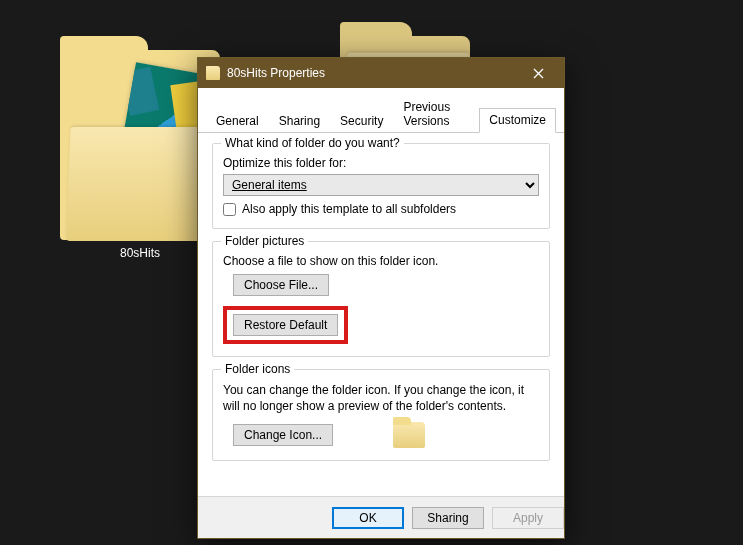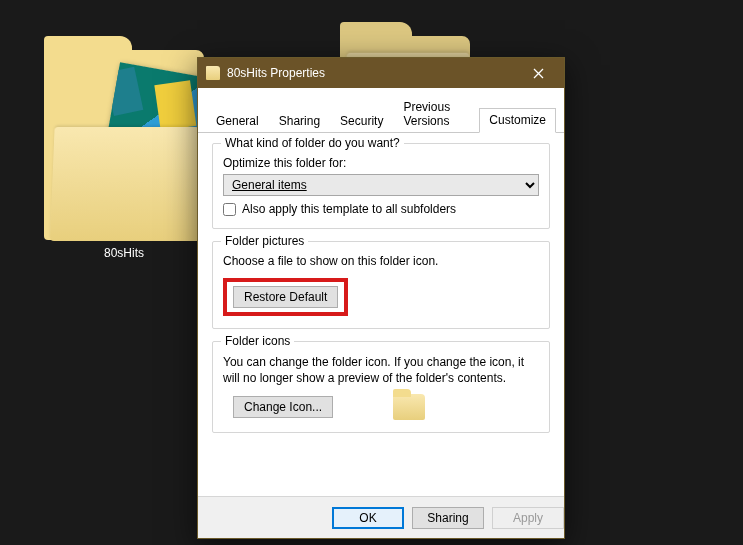--- a/index.html
+++ b/index.html
@@ -203,21 +203,21 @@
     display:flex;
     align-items:center;
     justify-content:flex-end;
     gap:8px;
   }
   .button-bar .btn { min-width: 72px; }
 </style>
 </head>
 <body>
 
-<div class="desktop-folder" style="left:44px; top:50px;">
+<div class="desktop-folder" style="left:60px; top:50px;">
   <div class="folder-thumb">
     <div class="folder-back"></div>
     <div class="folder-preview">
         <span class="bk1"></span>
         <span class="bk2"></span>
       </div>
     <div class="folder-front"></div>
   </div>
   <div class="folder-label">80sHits</div>
 </div>
@@ -258,20 +258,23 @@
       </select>
       <label class="chkrow">
         <input type="checkbox" style="">
         <span>Also apply this template to all subfolders</span>
       </label>
     </div>
 
     <div class="group folder-pictures">
       <span class="group-title">Folder pictures</span>
       <div class="line">Choose a file to show on this folder icon.</div>
+      <div style="margin:6px 0 4px 10px;">
+        <button class="btn">Choose File...</button>
+      </div>
       <div class="highlight-box" style="margin-left:0;">
         <button class="btn">Restore Default</button>
       </div>
     </div>
 
     <div class="group">
       <span class="group-title">Folder icons</span>
       <div class="line" style="line-height:1.35">You can change the folder icon. If you change the icon, it will no longer show a preview of the folder's contents.</div>
       <div style="margin:8px 0 0 10px; display:flex; align-items:center;">
         <button class="btn">Change Icon...</button>

